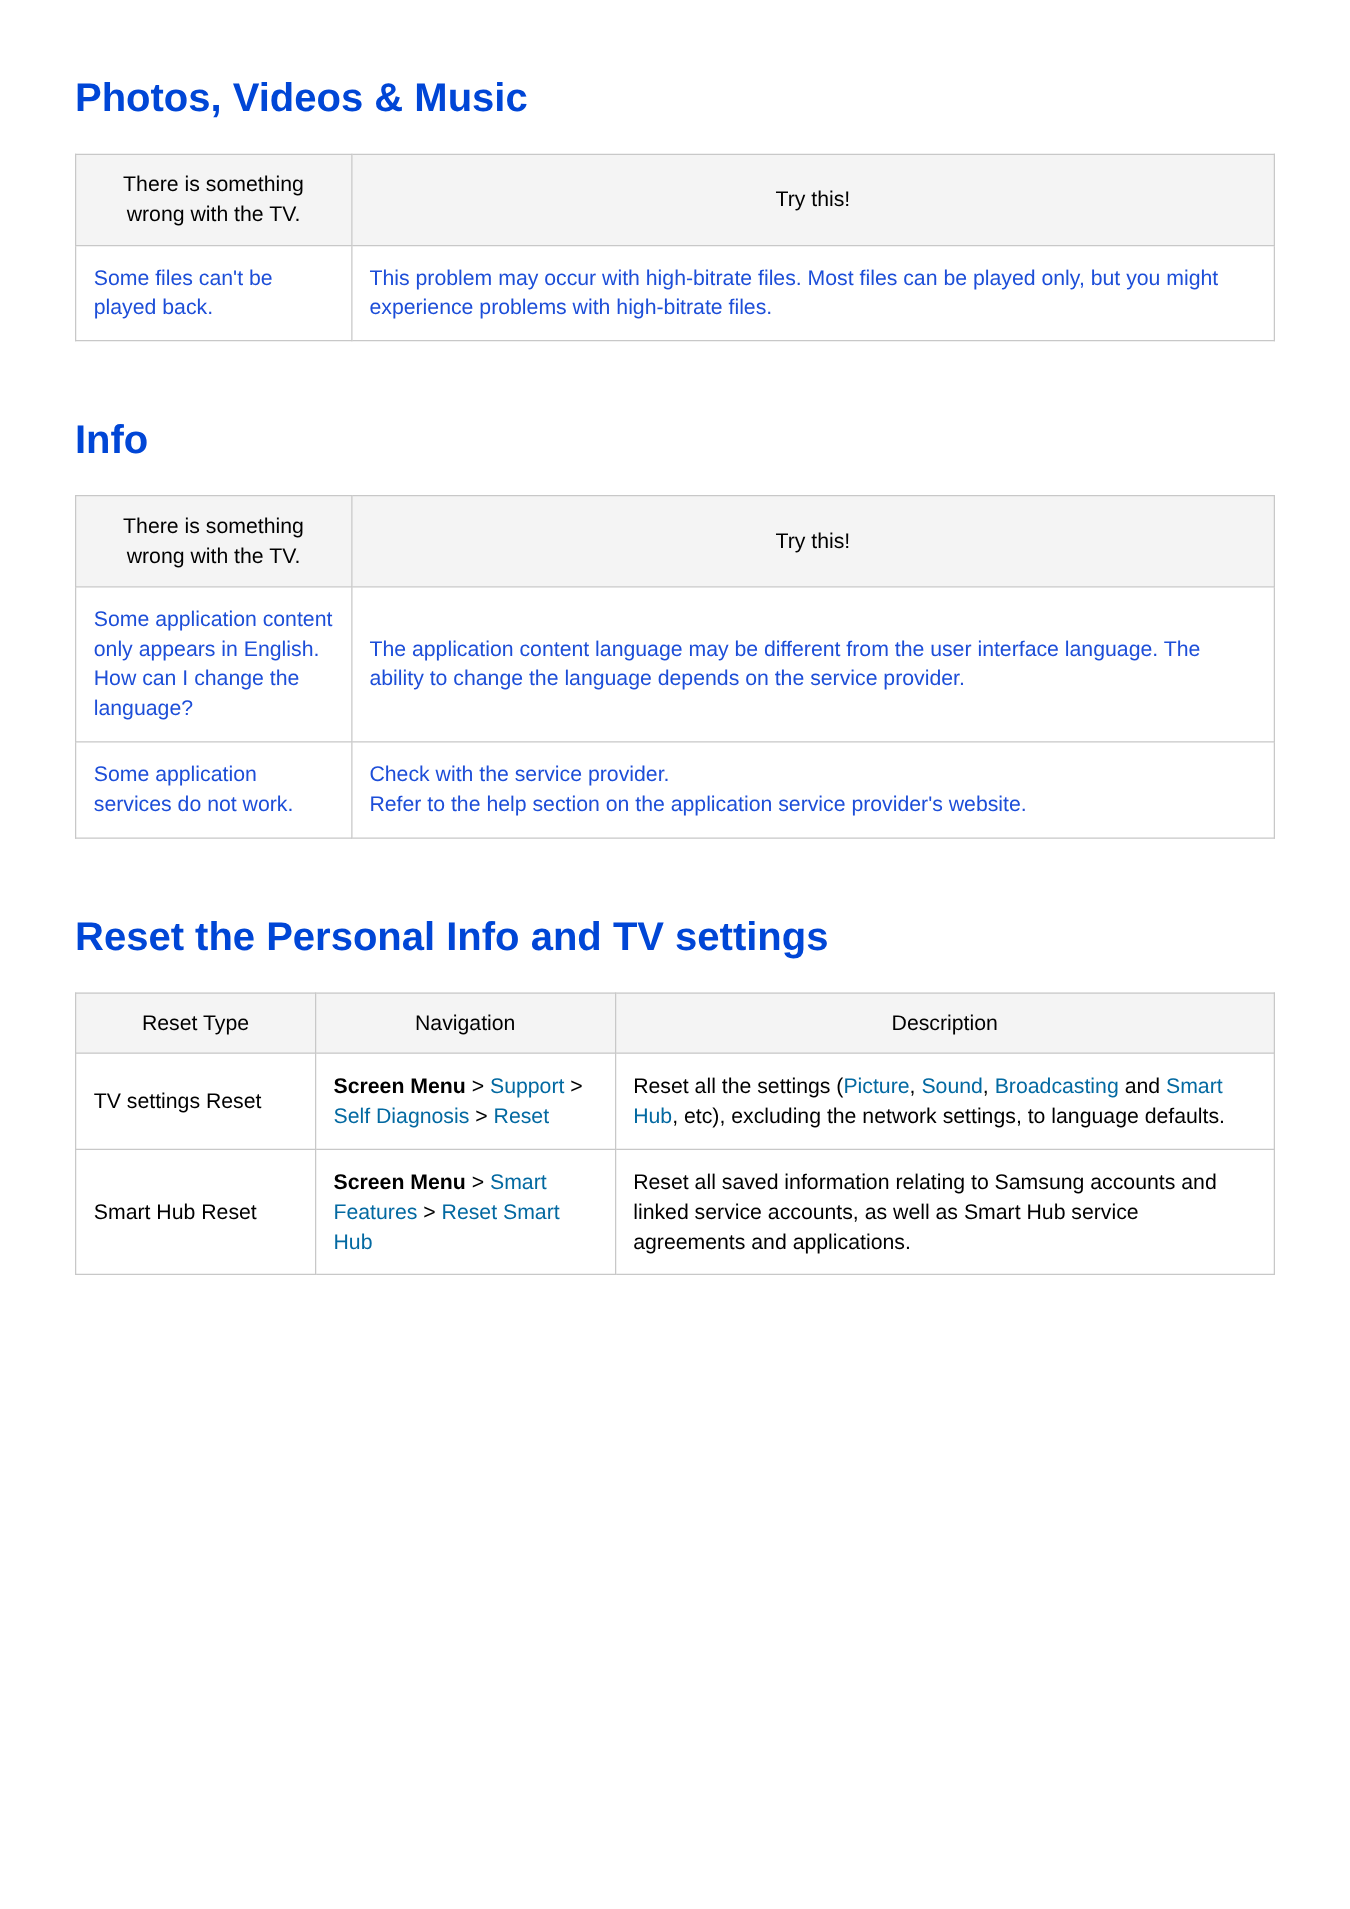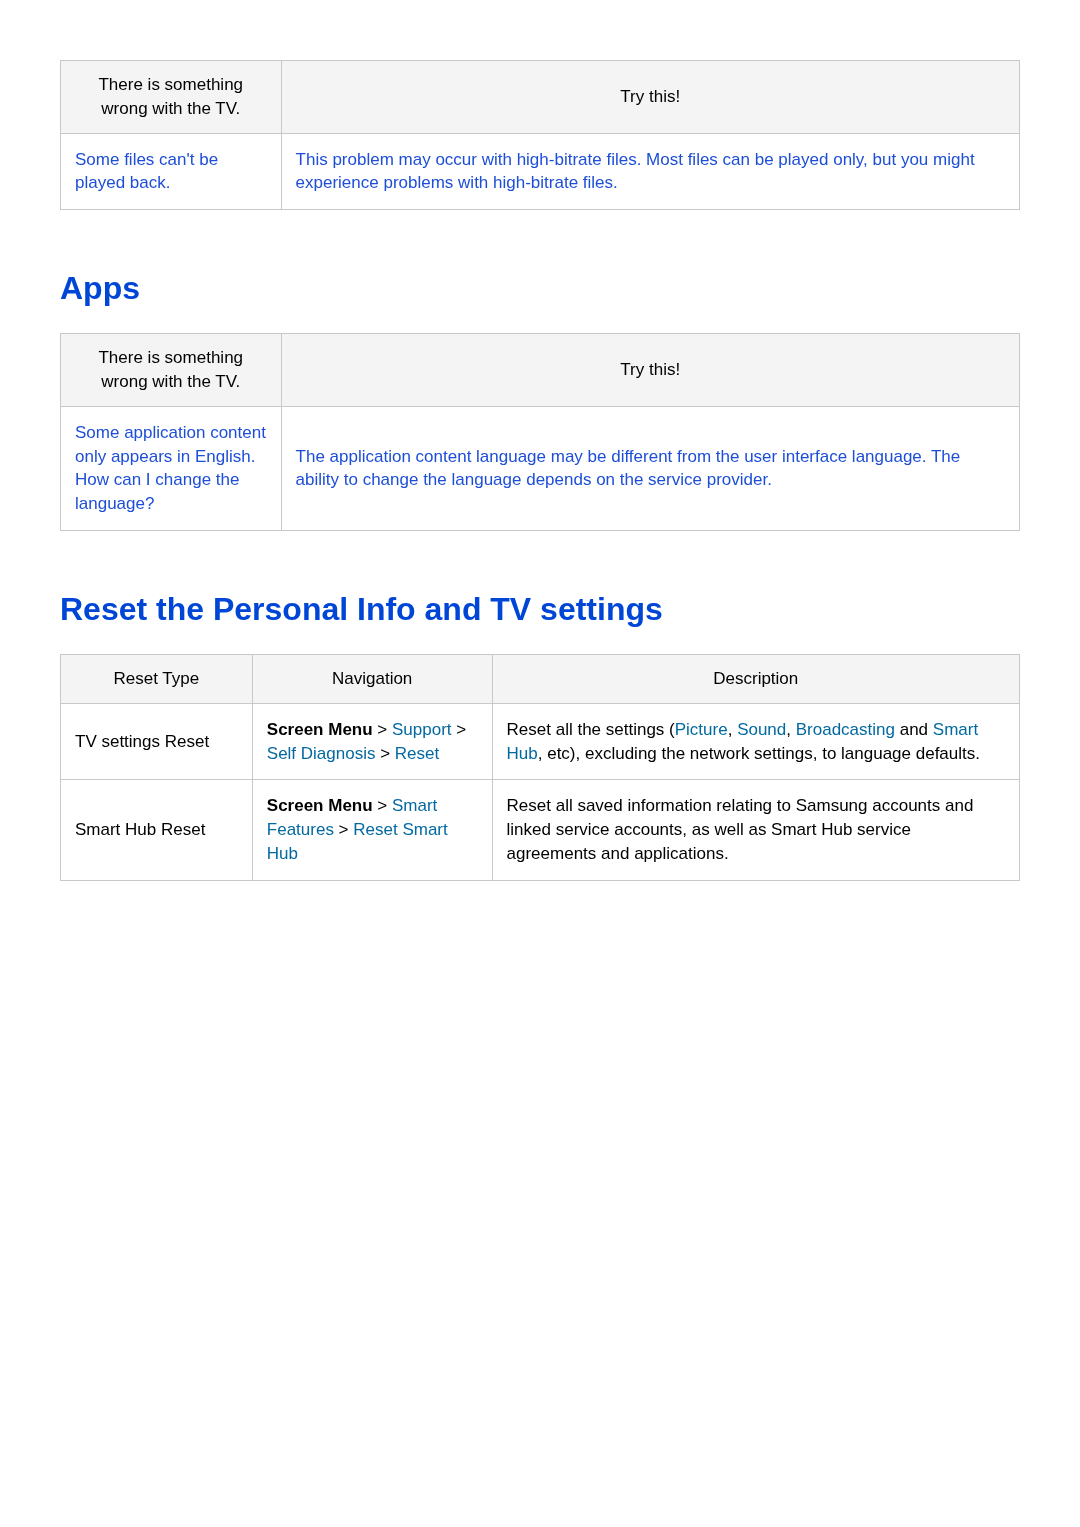--- a/index.html
+++ b/index.html
@@ -81,20 +81,21 @@
     color: #0369a1;
   }
   .bold { font-weight: 700; }
 </style>
 </head>
 <body>
 
 <div class="page">
 
   <div class="section">
+    <h2 class="section-heading">Photos, Videos &amp; Music</h2>
 
     <table class="troubleshoot">
       <colgroup>
         <col class="col-left">
           <col class="col-right">
       </colgroup>
       <thead>
         <tr>
           <th>There is something wrong with the TV.</th>
           <th>Try this!</th>
@@ -103,37 +104,44 @@
       <tbody>
         <tr>
           <td class="left-cell">Some files can't be played back.</td>
           <td>This problem may occur with high-bitrate files. Most files can be played only, but you might experience problems with high-bitrate files.</td>
         </tr>
       </tbody>
     </table>
   </div>
 
   <div class="section">
-    <h2 class="section-heading">Apps</h2>
+    <h2 class="section-heading">Info</h2>
 
     <table class="troubleshoot">
       <colgroup>
         <col class="col-left">
           <col class="col-right">
       </colgroup>
       <thead>
         <tr>
           <th>There is something wrong with the TV.</th>
           <th>Try this!</th>
         </tr>
       </thead>
       <tbody>
         <tr>
           <td class="left-cell">Some application content only appears in English. How can I change the language?</td>
           <td>The application content language may be different from the user interface language. The ability to change the language depends on the service provider.</td>
+        </tr>
+        <tr>
+          <td class="left-cell">Some application services do not work.</td>
+          <td>
+            <span>Check with the service provider.</span><br>
+            <span>Refer to the help section on the application service provider's website.</span>
+          </td>
         </tr>
       </tbody>
     </table>
   </div>
 
   <div class="section">
     <h2 class="section-heading">Reset the Personal Info and TV settings</h2>
 
     <table class="reset">
       <colgroup>

